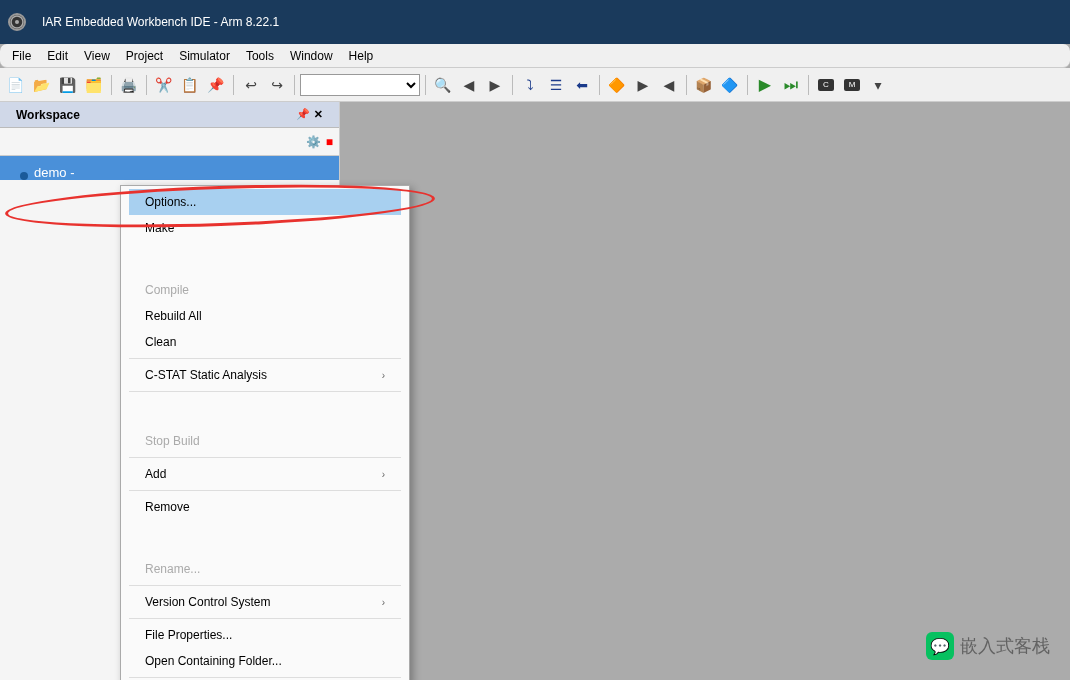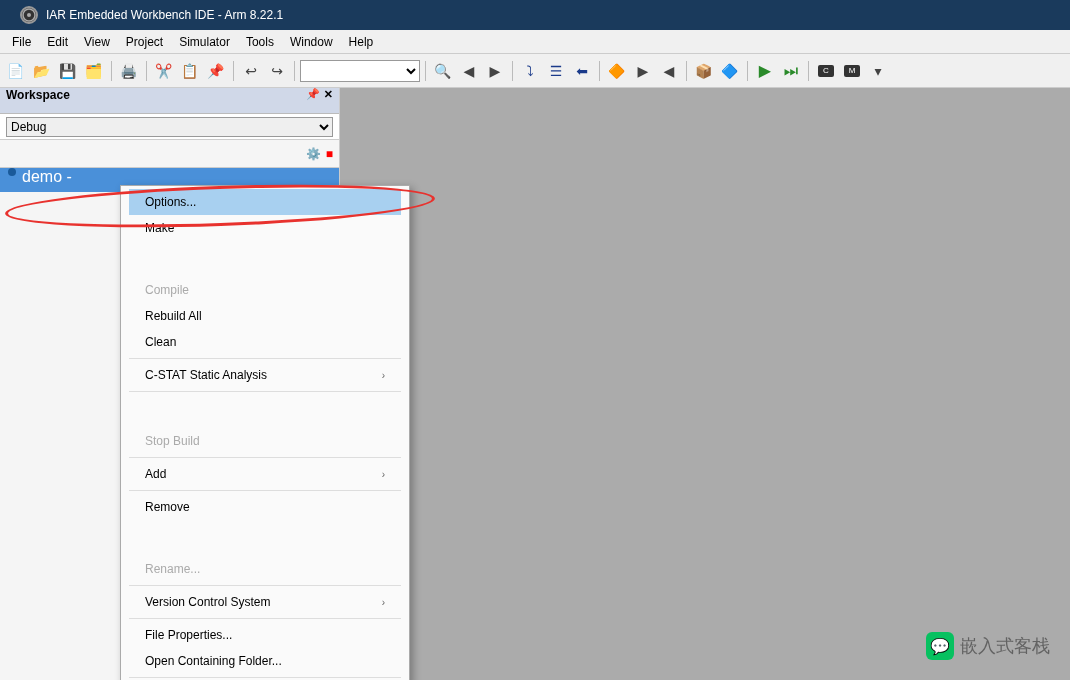--- a/index.html
+++ b/index.html
@@ -10,25 +10,25 @@
       height: 680px;
       overflow: hidden;
       background: #ababab;
       position: relative;
     }
 
     
     #title-bar {
       background: #1a3a5c;
       color: white;
-      height: 30px;
-      display: flex;
-      align-items: center;
-      padding: 0 20px;
-      gap: 8px;
+      height: 44px;
+      display: flex;
+      align-items: center;
+      padding: 0 8px;
+      gap: 16px;
       user-select: none;
     }
     #title-bar .app-icon {
       width: 18px;
       height: 18px;
       border-radius: 50%;
       background: #333;
       border: 2px solid #999;
       display: flex; align-items: center; justify-content: center;
       font-size: 9px; color: #fff; font-weight: bold;
@@ -36,20 +36,21 @@
     #title-bar .title-text { font-size: 12px; }
 
     
     #menu-bar {
       background: #f0f0f0;
       height: 24px;
       display: flex;
       align-items: center;
       border-bottom: 1px solid #ccc;
       padding: 0 4px;
+      border-radius: 7px;
     }
     .menu-item {
       padding: 2px 8px;
       cursor: pointer;
       font-size: 12px;
       height: 24px;
       display: flex; align-items: center;
     }
 
     
@@ -94,23 +95,23 @@
       border-right: 1px solid #ccc;
       display: flex;
       flex-direction: column;
       position: relative;
     }
 
     #workspace-header {
       background: #d0d8e8;
       height: 26px;
       display: flex;
-      align-items: flex-start;
+      align-items: center;
       justify-content: space-between;
-      padding: 0 6px;
+      padding: 0 16px;
       border-bottom: 1px solid #bbb;
       font-size: 12px;
       font-weight: bold;
     }
     .ws-header-icons { display: flex; gap: 4px; align-items: center; font-size: 11px; }
 
     #workspace-config {
       background: white;
       height: 26px;
       display: flex;
@@ -134,24 +135,24 @@
       gap: 6px;
     }
     .files-label { font-weight: normal; margin-top: 40px; }
     .files-icons { margin-left: auto; display: flex; gap: 4px; }
 
     
     #demo-row {
       height: 24px;
       background: #4a90d9;
       display: flex;
-      align-items: flex-start;
-      padding: 0 8px;
+      align-items: flex-end;
+      padding: 0 20px;
       color: white;
-      font-size: 16px;
+      font-size: 13px;
       position: relative;
       cursor: pointer;
     }
     .demo-dot {
       width: 8px; height: 8px;
       border-radius: 50%;
       background: #1a5a9a;
       margin-right: 6px;
     }
 
@@ -317,25 +318,20 @@
   <div id="workspace-panel">
 
     <div id="workspace-header">
       <span>Workspace</span>
       <div class="ws-header-icons">
         <span style="cursor:pointer;">📌</span>
         <span style="cursor:pointer;">✕</span>
       </div>
     </div>
 
-    <div id="workspace-config">
-      <select style="width:100%;font-size:12px;border:1px solid #999;">
-        <option>Debug</option>
-      </select>
-    </div>
 
     <div id="files-header">
       <span class="files-label">Files</span>
       <div class="files-icons">
         <span style="cursor:pointer;">⚙️</span>
         <span style="color:red;cursor:pointer;">■</span>
       </div>
     </div>
 
     <div id="demo-row">

